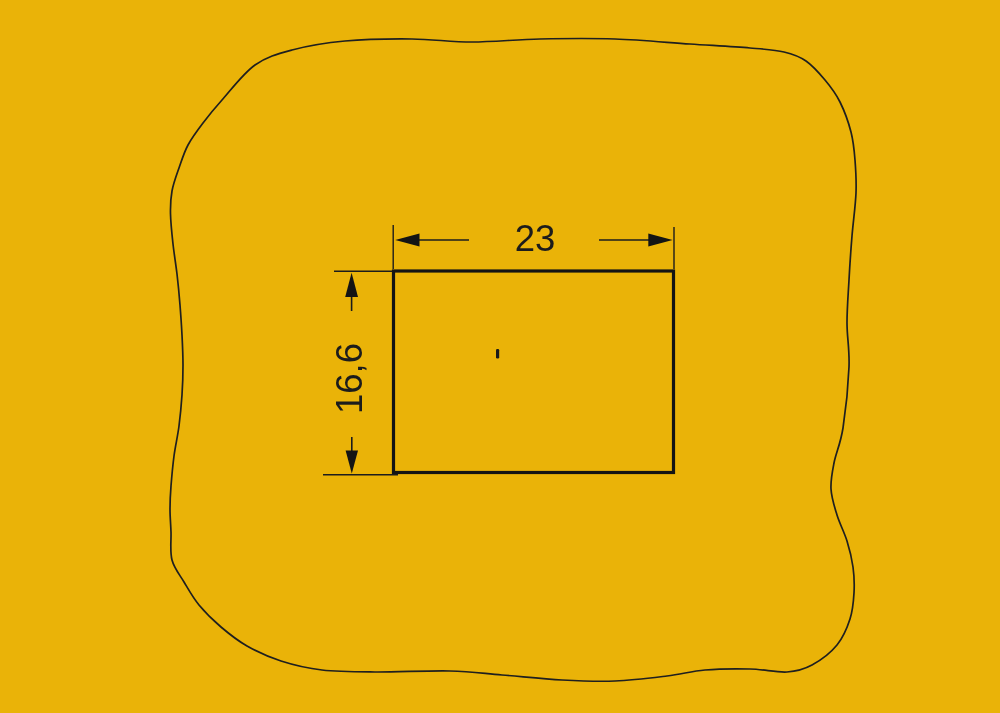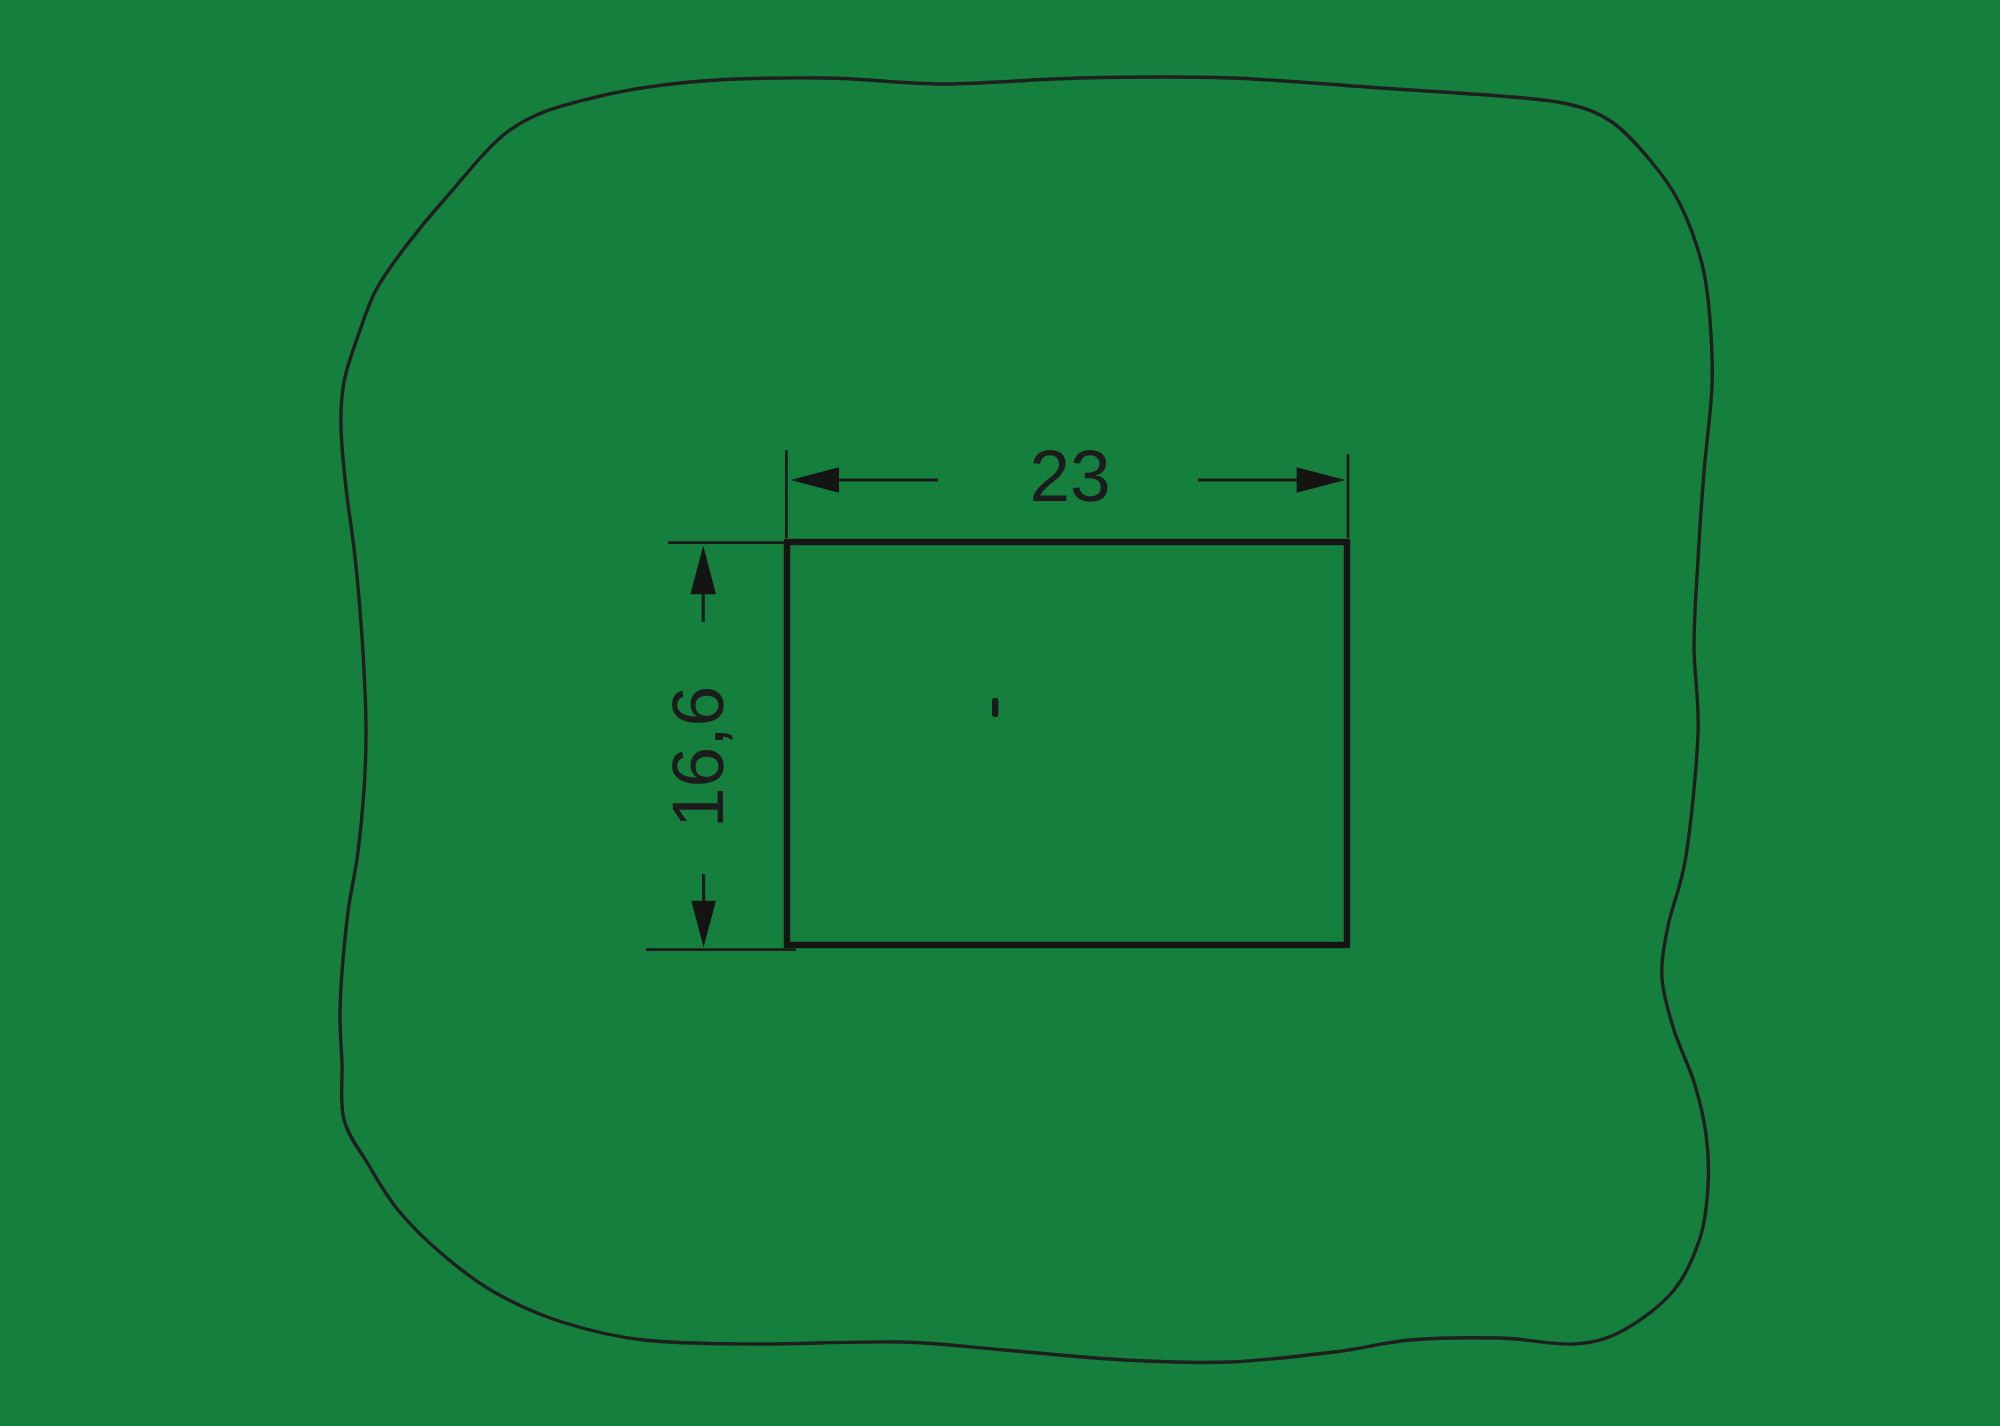--- a/index.html
+++ b/index.html
@@ -1,16 +1,16 @@
 <!DOCTYPE html>
 <html><head>
 <meta charset="utf-8">
 <style>
   html,body{margin:0;padding:0;background:#ffffff;}
-  .page{width:1000px;height:713px;position:relative;overflow:hidden;background:#15803d;}
+  .page{width:1000px;height:713px;position:relative;overflow:hidden;background:#eab308;}
   text{font-family:"Liberation Sans",sans-serif;fill:#1c1c1c;}
 </style>
 </head>
 <body>
 <div class="page">
 <svg width="1000" height="713" viewBox="0 0 1000 713" xmlns="http://www.w3.org/2000/svg">
 
   <path d="M 222,100 C 230.7,90.3 243.3,73.3 255,65 C 266.7,56.7 277.0,54.0 292,50 C 307.0,46.0 325.0,42.8 345,41 C 365.0,39.2 390.8,38.8 412,39 C 433.2,39.2 450.7,42.0 472,42 C 493.3,42.0 516.2,39.5 540,39 C 563.8,38.5 590.0,38.2 615,39 C 640.0,39.8 667.5,42.5 690,44 C 712.5,45.5 734.3,46.7 750,48 C 765.7,49.3 774.7,49.8 784,52 C 793.3,54.2 799.2,56.3 806,61 C 812.8,65.7 819.3,73.2 825,80 C 830.7,86.8 835.7,93.3 840,102 C 844.3,110.7 848.5,122.3 851,132 C 853.5,141.7 854.2,149.8 855,160 C 855.8,170.2 856.5,180.3 856,193 C 855.5,205.7 853.2,221.5 852,236 C 850.8,250.5 849.8,265.5 849,280 C 848.2,294.5 847.0,308.5 847,323 C 847.0,337.5 849.7,349.5 849,367 C 848.3,384.5 845.5,412.0 843,428 C 840.5,444.0 836.0,452.8 834,463 C 832.0,473.2 830.5,480.3 831,489 C 831.5,497.7 834.3,506.3 837,515 C 839.7,523.7 844.3,532.3 847,541 C 849.7,549.7 851.8,558.3 853,567 C 854.2,575.7 854.5,584.3 854,593 C 853.5,601.7 852.8,610.3 850,619 C 847.2,627.7 843.3,637.3 837,645 C 830.7,652.7 820.3,660.5 812,665 C 803.7,669.5 797.3,671.3 787,672 C 776.7,672.7 763.7,669.3 750,669 C 736.3,668.7 718.8,668.8 705,670 C 691.2,671.2 682.0,674.2 667,676 C 652.0,677.8 632.5,680.3 615,681 C 597.5,681.7 580.8,681.0 562,680 C 543.2,679.0 520.7,676.5 502,675 C 483.3,673.5 471.2,671.5 450,671 C 428.8,670.5 396.3,672.2 375,672 C 353.7,671.8 337.7,671.8 322,670 C 306.3,668.2 293.5,665.0 281,661 C 268.5,657.0 257.0,651.7 247,646 C 237.0,640.3 229.0,633.8 221,627 C 213.0,620.2 205.2,612.5 199,605 C 192.8,597.5 188.5,589.5 184,582 C 179.5,574.5 174.2,568.3 172,560 C 169.8,551.7 171.3,540.5 171,532 C 170.7,523.5 170.0,516.7 170,509 C 170.0,501.3 170.3,494.8 171,486 C 171.7,477.2 172.7,466.0 174,456 C 175.3,446.0 177.7,436.2 179,426 C 180.3,415.8 181.3,405.2 182,395 C 182.7,384.8 183.0,375.0 183,365 C 183.0,355.0 182.5,345.0 182,335 C 181.5,325.0 180.8,315.2 180,305 C 179.2,294.8 178.2,284.2 177,274 C 175.8,263.8 174.1,254.0 173,244 C 171.9,234.0 170.7,222.8 170.5,214 C 170.3,205.2 170.6,198.7 172,191 C 173.4,183.3 176.3,175.7 179,168 C 181.7,160.3 184.0,152.5 188,145 C 192.0,137.5 197.3,130.5 203,123 C 208.7,115.5 213.3,109.7 222,100 Z" fill="none" stroke="#1f1f1f" stroke-width="1.7"></path>
 
   <rect x="393.5" y="271" width="280" height="201.5" fill="none" stroke="#141414" stroke-width="3.2"></rect>

